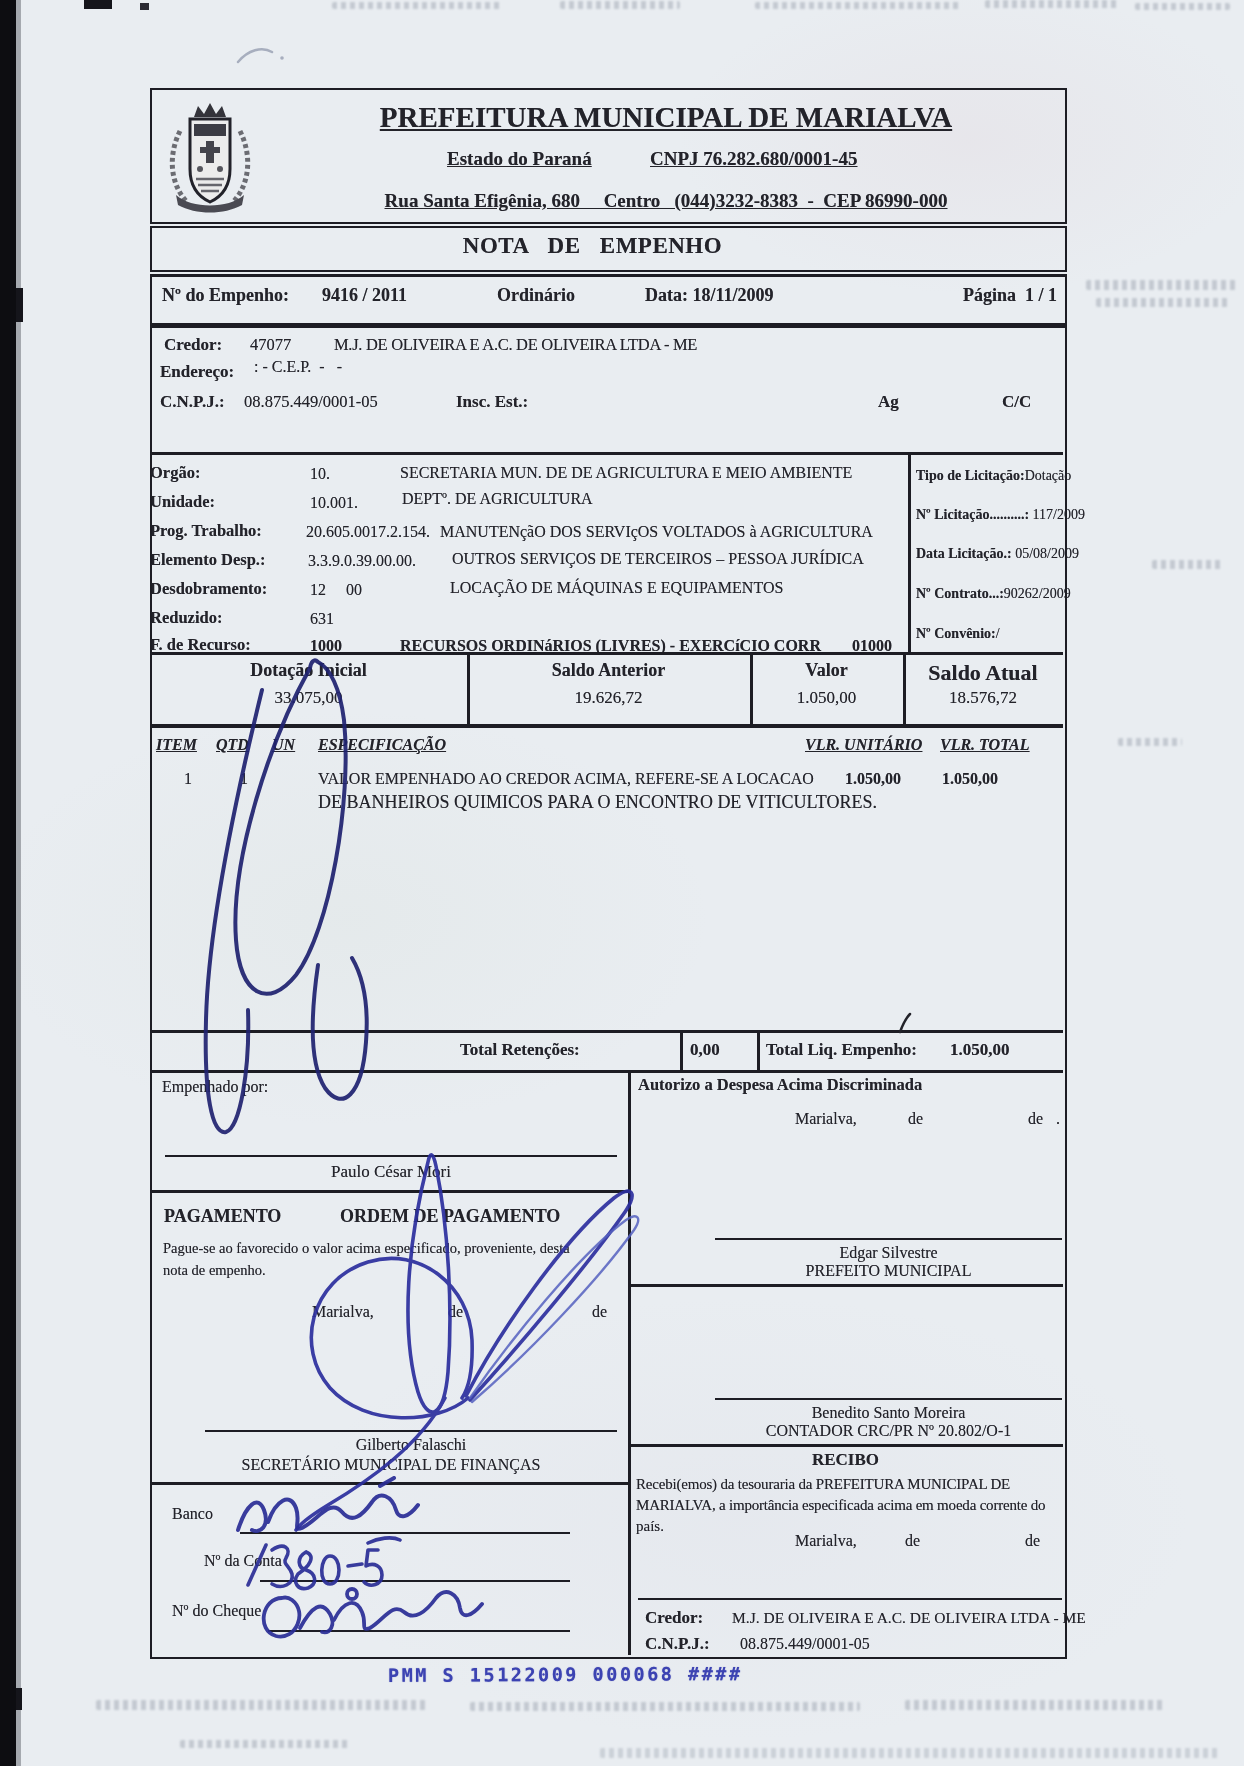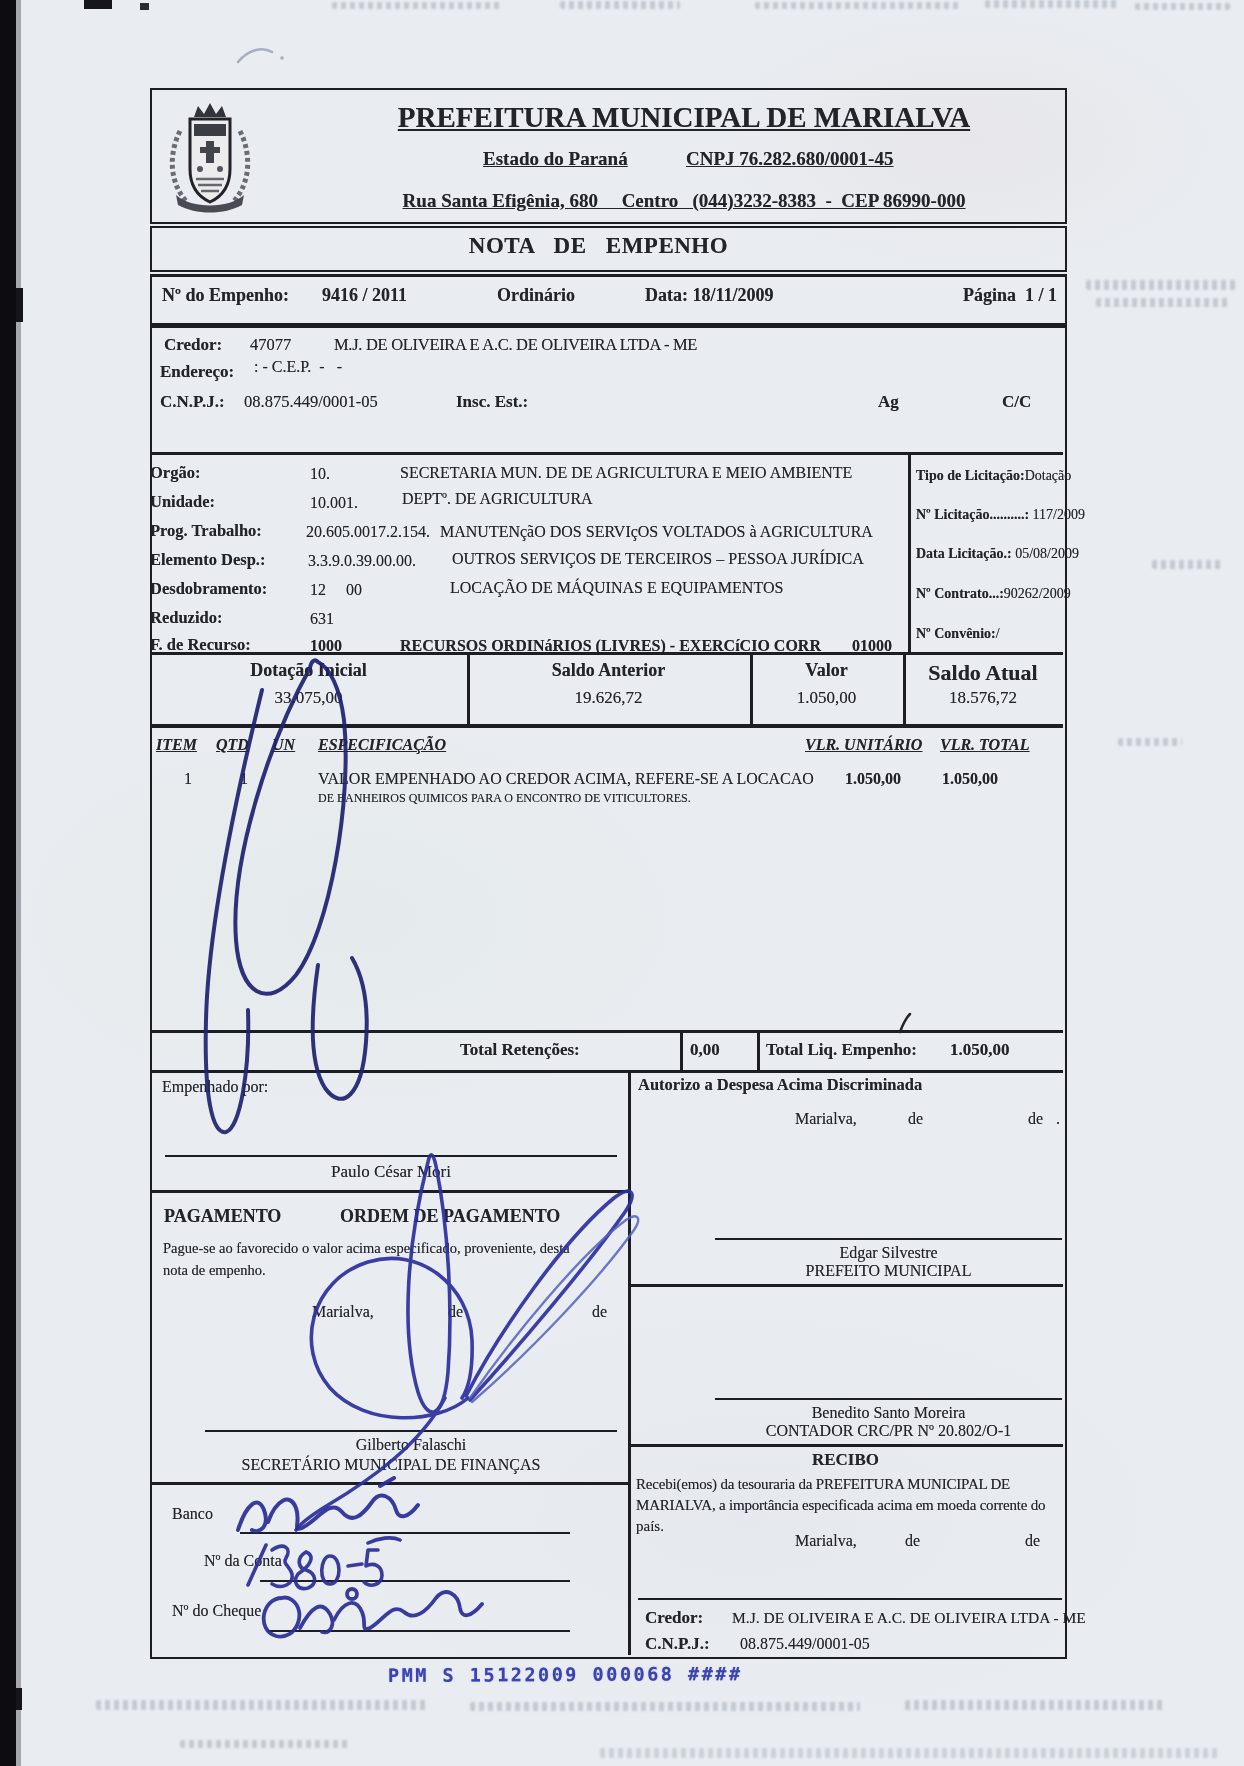--- a/index.html
+++ b/index.html
@@ -4,21 +4,21 @@
 <style>
   html,body{margin:0;padding:0;background:#dfe3e8;}
   #page{position:relative;width:1244px;height:1766px;background:#e9edf1;overflow:hidden;
         font-family:"Liberation Serif","DejaVu Serif",serif;color:#23232a;}
   #tint{position:absolute;inset:0;pointer-events:none;
     background:
       radial-gradient(420px 220px at 78% 8%, rgba(215,180,190,.12), transparent 70%),
       radial-gradient(520px 300px at 28% 52%, rgba(190,205,185,.10), transparent 70%),
       radial-gradient(640px 320px at 60% 86%, rgba(198,194,212,.10), transparent 70%);}
   .b{font-weight:bold;}
-  .u{text-decoration:underline;margin-left:36px;}
+  .u{text-decoration:underline;}
   .pre{white-space:pre;}
   .ctr{text-align:center;}
   .r{}
   .box{position:absolute;border:2.5px solid #1d1d24;}
   .hline{position:absolute;background:#1d1d24;height:2.5px;}
   .vline{position:absolute;background:#1d1d24;width:2.5px;}
   .sigline{position:absolute;background:#1d1d24;height:1.6px;}
   .txt{position:absolute;font-size:16.5px;line-height:1.15;text-shadow:0 0 .4px rgba(20,20,30,.45);}
   .hdr-it{font-style:italic;font-weight:bold;text-decoration:underline;font-size:16px;}
   .ghost{position:absolute;filter:blur(1.3px);opacity:.5;border-radius:2px;
@@ -74,21 +74,21 @@
   <div class="txt ctr" style="left:270px;top:101px;width:792px;font-size:29px;">
     <span class="b u">PREFEITURA MUNICIPAL DE MARIALVA</span>
   </div>
   <div class="txt b u" style="left:447px;top:148px;font-size:19px;">Estado do Paraná</div>
   <div class="txt b u" style="left:650px;top:148px;font-size:19px;">CNPJ 76.282.680/0001-45</div>
   <div class="txt ctr" style="left:270px;top:190px;width:792px;font-size:19px;">
     <span class="b u pre">Rua Santa Efigênia, 680     Centro   (044)3232-8383  -  CEP 86990-000</span>
   </div>
 
   <div class="box" style="left:150px;top:226px;width:913px;height:42px;"></div>
-  <div class="txt b ctr" style="left:142px;top:233px;width:913px;font-size:23px;word-spacing:13px;letter-spacing:.5px;">NOTA DE EMPENHO</div>
+  <div class="txt b ctr" style="left:136px;top:233px;width:913px;font-size:23px;word-spacing:13px;letter-spacing:.5px;">NOTA DE EMPENHO</div>
 
   <div class="box" style="left:150px;top:274px;width:913px;height:46px;border-top-width:3.5px;border-bottom-width:3.5px;"></div>
   <div class="txt b" style="left:162px;top:285px;font-size:18px;">Nº do Empenho:</div>
   <div class="txt b" style="left:322px;top:285px;font-size:18px;">9416 / 2011</div>
   <div class="txt b" style="left:497px;top:285px;font-size:18px;">Ordinário</div>
   <div class="txt b" style="left:645px;top:285px;font-size:18px;">Data: 18/11/2009</div>
   <div class="txt b pre" style="left:963px;top:285px;font-size:18px;text-align:right;">Página  1 / 1</div>
 
   <div class="box" style="left:150px;top:326px;width:913px;height:1329px;"></div>
 
@@ -166,21 +166,21 @@
   <div class="txt hdr-it" style="left:156px;top:736px;">ITEM</div>
   <div class="txt hdr-it" style="left:216px;top:736px;">QTD</div>
   <div class="txt hdr-it" style="left:272px;top:736px;">UN</div>
   <div class="txt hdr-it" style="left:318px;top:736px;">ESPECIFICAÇÃO</div>
   <div class="txt hdr-it r" style="left:805px;top:736px;width:160px;">VLR. UNITÁRIO</div>
   <div class="txt hdr-it r" style="left:940px;top:736px;width:122px;">VLR. TOTAL</div>
 
   <div class="txt" style="left:184px;top:770px;font-size:16px;">1</div>
   <div class="txt" style="left:240px;top:770px;font-size:16px;">1</div>
   <div class="txt" style="left:318px;top:770px;font-size:16px;">VALOR EMPENHADO AO CREDOR ACIMA, REFERE-SE A LOCACAO</div>
-  <div class="txt" style="left:318px;top:792px;font-size:12px;">DE BANHEIROS QUIMICOS PARA O ENCONTRO DE VITICULTORES.</div>
+  <div class="txt" style="left:318px;top:792px;font-size:18px;">DE BANHEIROS QUIMICOS PARA O ENCONTRO DE VITICULTORES.</div>
   <div class="txt b r" style="left:845px;top:770px;width:120px;font-size:16px;">1.050,00</div>
   <div class="txt b r" style="left:942px;top:770px;width:120px;font-size:16px;">1.050,00</div>
 
   <div class="hline" style="left:150px;top:1030px;width:913px;"></div>
   <div class="hline" style="left:150px;top:1070px;width:913px;"></div>
   <div class="vline" style="left:680px;top:1030px;height:42px;"></div>
   <div class="vline" style="left:757px;top:1030px;height:42px;"></div>
   <div class="txt b r" style="left:460px;top:1040px;width:208px;font-size:17px;">Total Retenções:</div>
   <div class="txt b r" style="left:690px;top:1040px;width:54px;font-size:17px;">0,00</div>
   <div class="txt b" style="left:766px;top:1040px;font-size:17px;">Total Liq. Empenho:</div>

